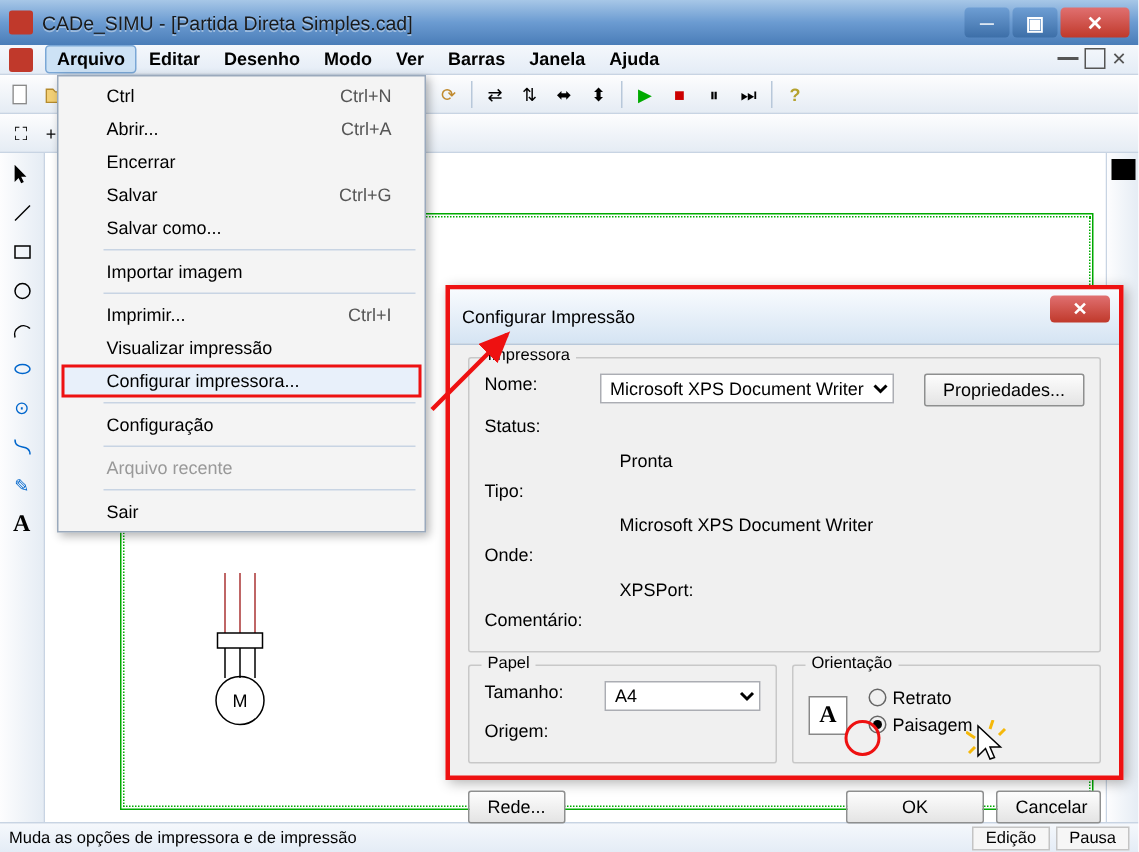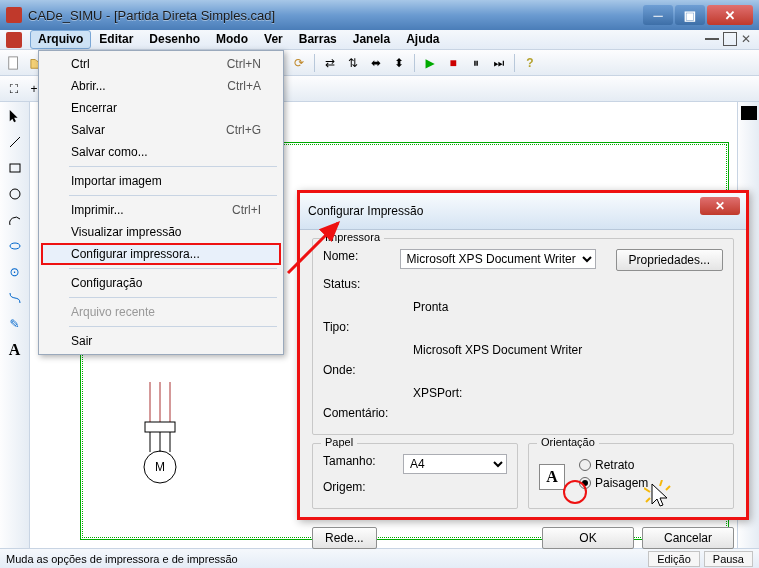--- a/index.html
+++ b/index.html
@@ -337,21 +337,21 @@
             <span>Paisagem</span>
         </div>
         <div class="red-circle" style="left:34px; top:36px"></div>
       </div>
     </div>
   </div>
   <div class="dlg-bottom">
     <button class="btn">Rede...</button>
     <div class="btn-row">
       <button class="btn" style="width:92px">OK</button>
-      <button class="btn" style="width:92px">Cancelar</button>
+      <button class="btn" style="width:70px">Cancelar</button>
     </div>
   </div>
 </div>
 
 <svg class="cursor" style="left:644px;top:480px" width="40" height="40">
   <path d="M8 4l0 20 5-5 3 7 3-1-3-7h7z" fill="#fff" stroke="#000"></path>
   <g stroke="#f5b80a" stroke-width="2">
     <line x1="0" y1="8" x2="6" y2="12"></line>
       <line x1="18" y1="0" x2="16" y2="6"></line>
     <line x1="26" y1="6" x2="22" y2="10"></line>

